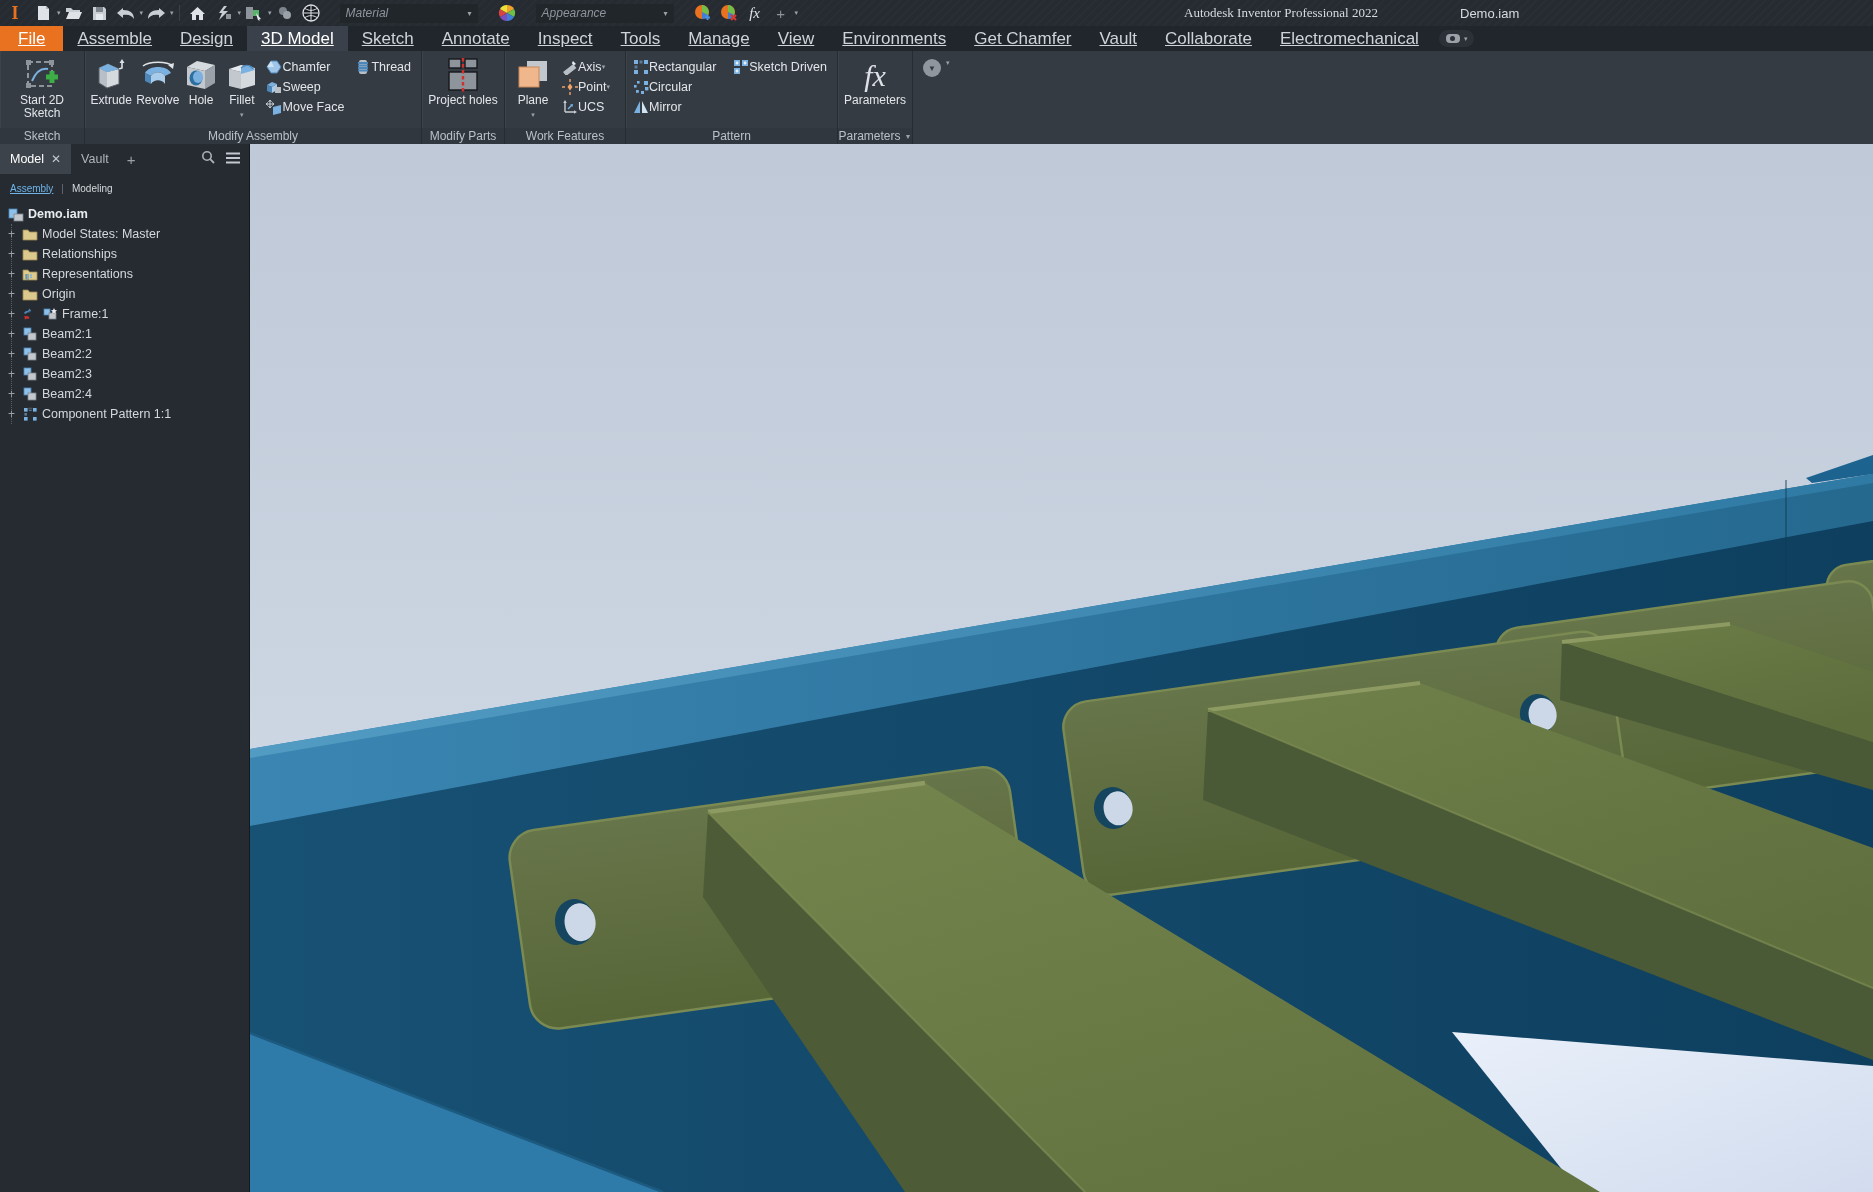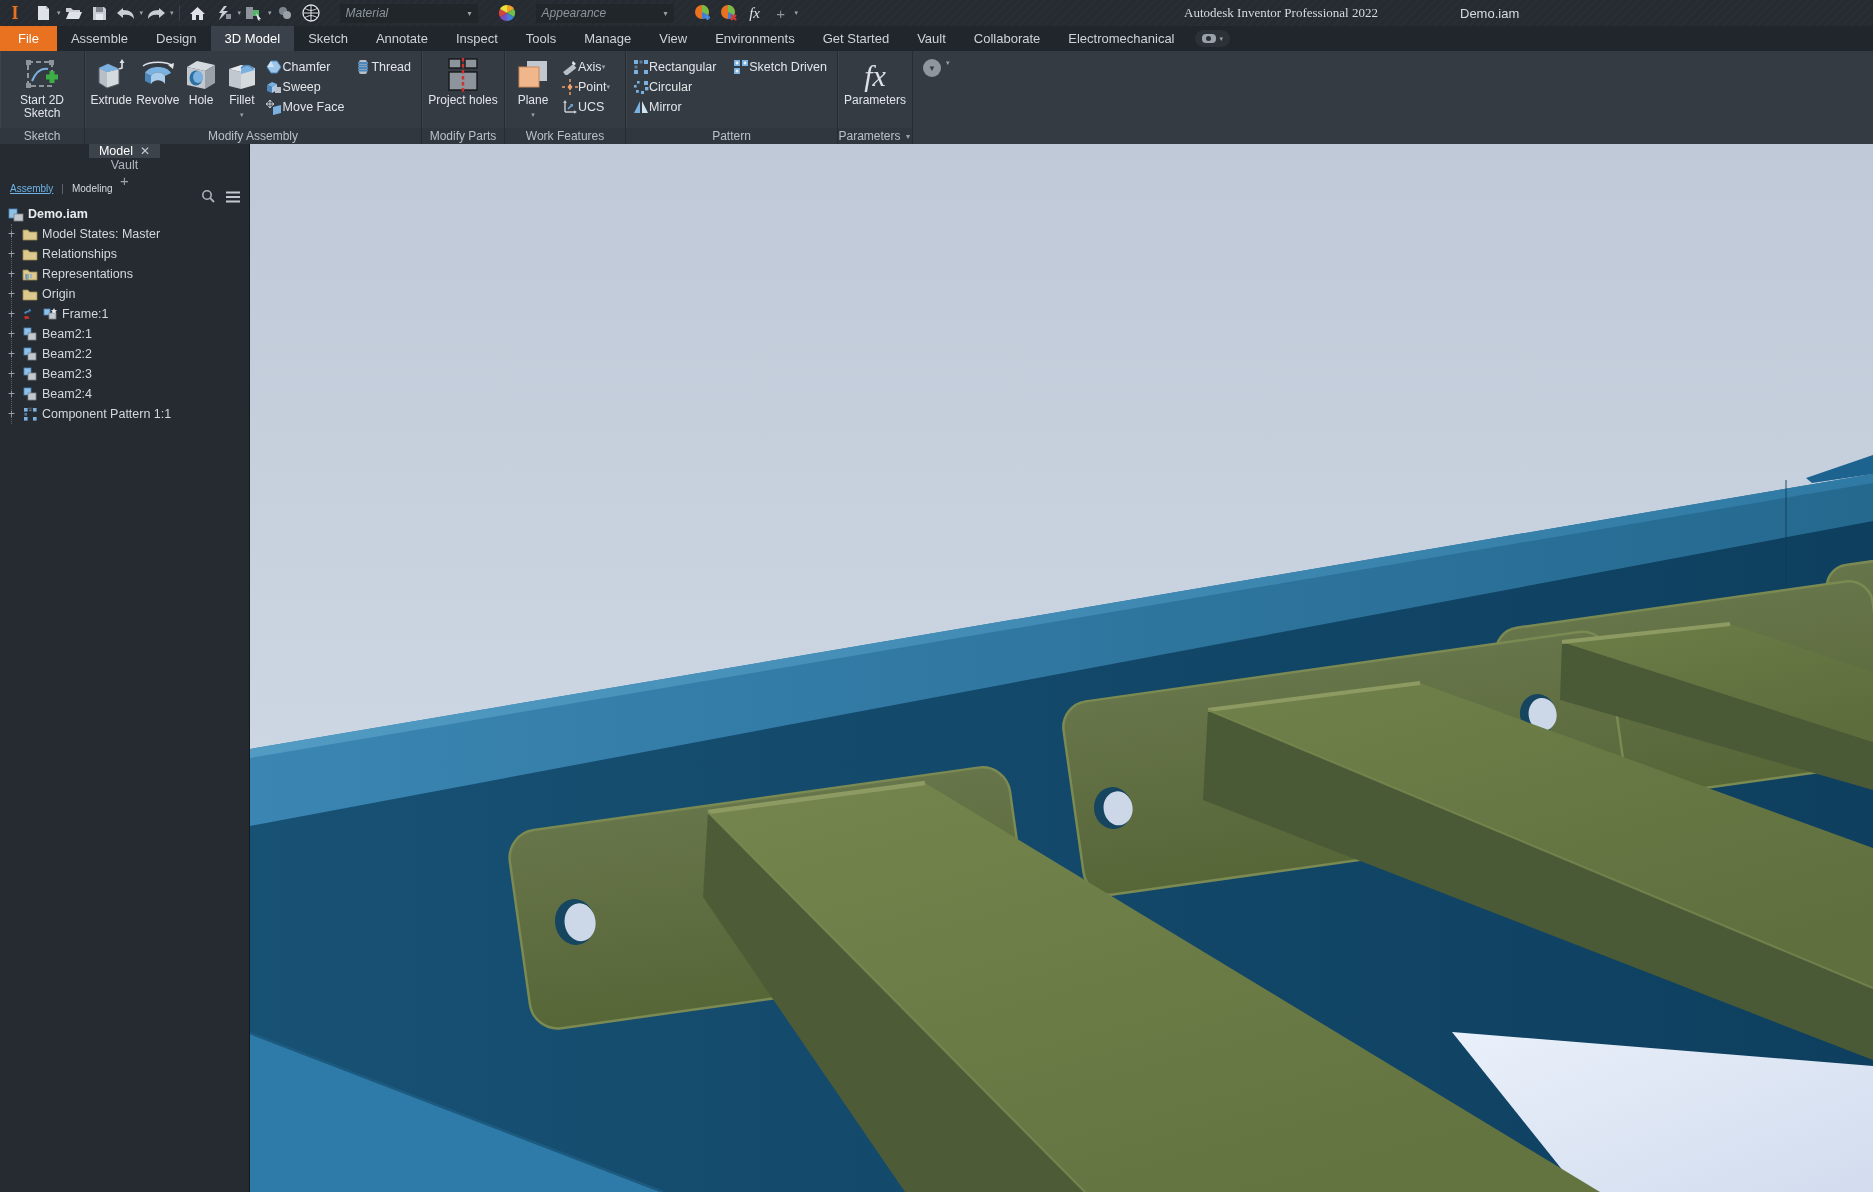--- a/index.html
+++ b/index.html
@@ -17,21 +17,21 @@
   .qa-sep { width:1px; height:16px; background:#3a4047; margin:0 5px; }
   .mini-caret { font-size:7px; color:#9aa1a8; margin-left:1px; }
   .combo { display:flex; align-items:center; height:19px; min-width:138px; padding:0 6px;
     background:#21262b; margin:0 16px; color:#8d949c; font-style:italic; font-size:12px; }
   .combo .caret { margin-left:auto; font-size:8px; color:#9aa1a8; font-style:normal; }
   .app-title { position:absolute; left:1184px; color:#d7dbe0; font-size:13px; white-space:nowrap;font-family:Liberation Serif, serif; }
   .doc-title { position:absolute; left:1460px; color:#d7dbe0; font-size:13px; white-space:nowrap; }
 
   
   .tabrow { height:25px; background:#21262c; display:flex; align-items:stretch; flex:0 0 auto; }
-  .rtab { padding:0 14px; display:flex; align-items:center; color:#ced3d9; font-size:13px; cursor:default; }
+  .rtab { padding:0 14px; display:flex; align-items:center; color:#ced3d9; font-size:17px; cursor:default;text-decoration:underline; }
   .rtab.file { background:#e8721f; color:#fff; padding:0 18px; }
   .rtab.active { background:#3a414a; color:#fff; }
   .tab-widget { margin-left:6px; display:flex; align-items:center; gap:3px; background:#2c3137;
     border-radius:9px; padding:0 7px; height:17px; align-self:center; color:#aab1b8; }
   .tab-widget .dot-ic { width:14px; height:9px; background:#9aa1a8; border-radius:4px; position:relative; }
   .tab-widget .dot-ic::after{ content:""; position:absolute; left:4px; top:2px; width:5px; height:5px;
     background:#2c3137; border-radius:50%; }
 
   
   .ribbon { height:93px; background:#353b43; display:flex; flex:0 0 auto; }
@@ -53,21 +53,21 @@
   .overflow-area { display:flex; align-items:flex-start; padding:8px 0 0 10px; gap:4px; color:#aab1b8; }
   .circ-btn { width:18px; height:18px; border-radius:50%; background:#8f969e; color:#353b43;
     display:flex; align-items:center; justify-content:center; font-size:8px; }
 
   
   .main { flex:1; display:flex; min-height:0; }
 
   
   .browser { width:250px; background:#262b31; display:flex; flex-direction:column; flex:0 0 auto;
     border-right:1px solid #15181c; }
-  .browser-head { height:30px; display:flex; align-items:center; background:#262b31; color:#aeb5bc;flex-direction:column; }
+  .browser-head { height:30px; display:flex; align-items:center; background:#262b31; color:#aeb5bc; }
   .btab { height:30px; display:flex; align-items:center; gap:7px; padding:0 10px; font-size:12.5px; }
   .btab.active { background:#3c434b; color:#fff; }
   .btab .x { font-size:12px; color:#c3c9d0; }
   .bplus { font-size:15px; color:#9aa1a8; padding:0 8px; }
   .bh-right { margin-left:auto; display:flex; align-items:center; gap:10px; padding-right:8px; }
   .viewtabs { height:28px; display:flex; align-items:center; padding:0 10px; gap:8px; font-size:10px; }
   .vt-assembly { color:#6db3e8; text-decoration:underline; }
   .vt-sep { color:#6a7077; }
   .vt-modeling { color:#d5dade; }
   .tree { position:relative; flex:1; padding-top:2px; }
@@ -201,21 +201,21 @@
     <div class="rtab">Assemble</div>
     <div class="rtab">Design</div>
     <div class="rtab active">3D Model</div>
     <div class="rtab">Sketch</div>
     <div class="rtab">Annotate</div>
     <div class="rtab">Inspect</div>
     <div class="rtab">Tools</div>
     <div class="rtab">Manage</div>
     <div class="rtab">View</div>
     <div class="rtab">Environments</div>
-    <div class="rtab">Get Started</div>
+    <div class="rtab">Get Chamfer</div>
     <div class="rtab">Vault</div>
     <div class="rtab">Collaborate</div>
     <div class="rtab">Electromechanical</div>
     <div class="tab-widget">
       <span class="dot-ic"></span>
       <span class="mini-caret">▾</span>
     </div>
   </div>
 
   <div class="ribbon">

